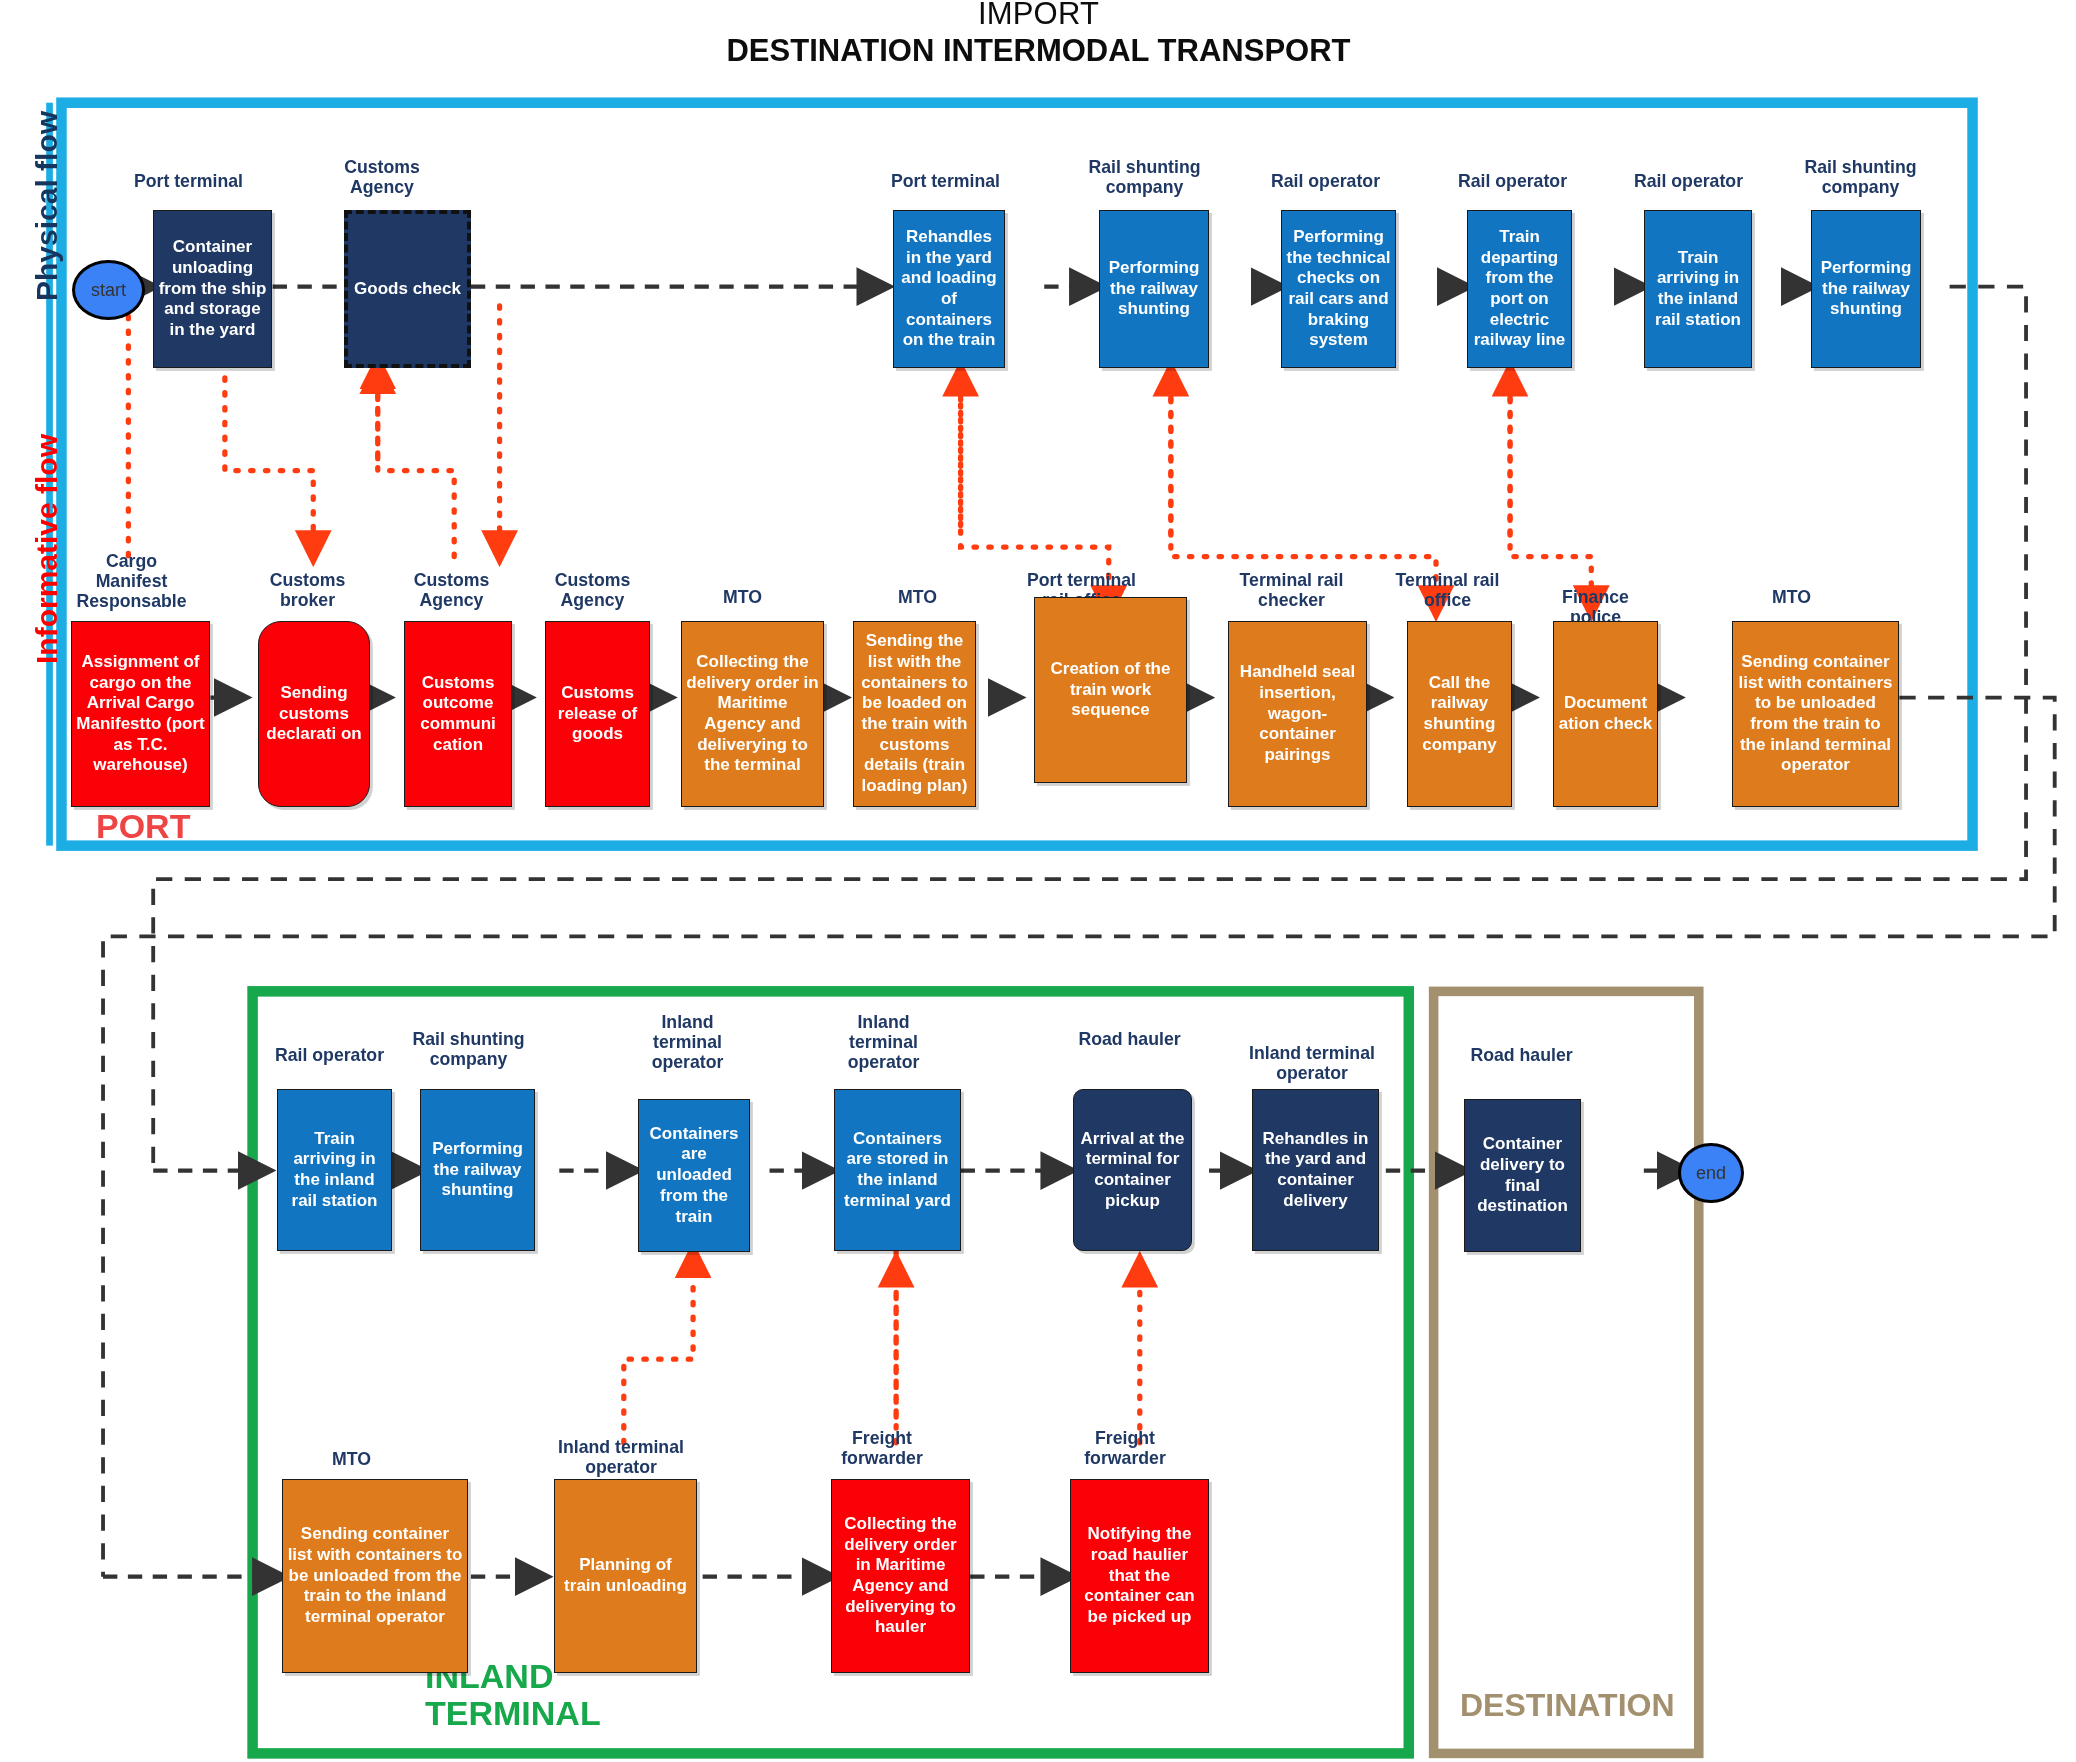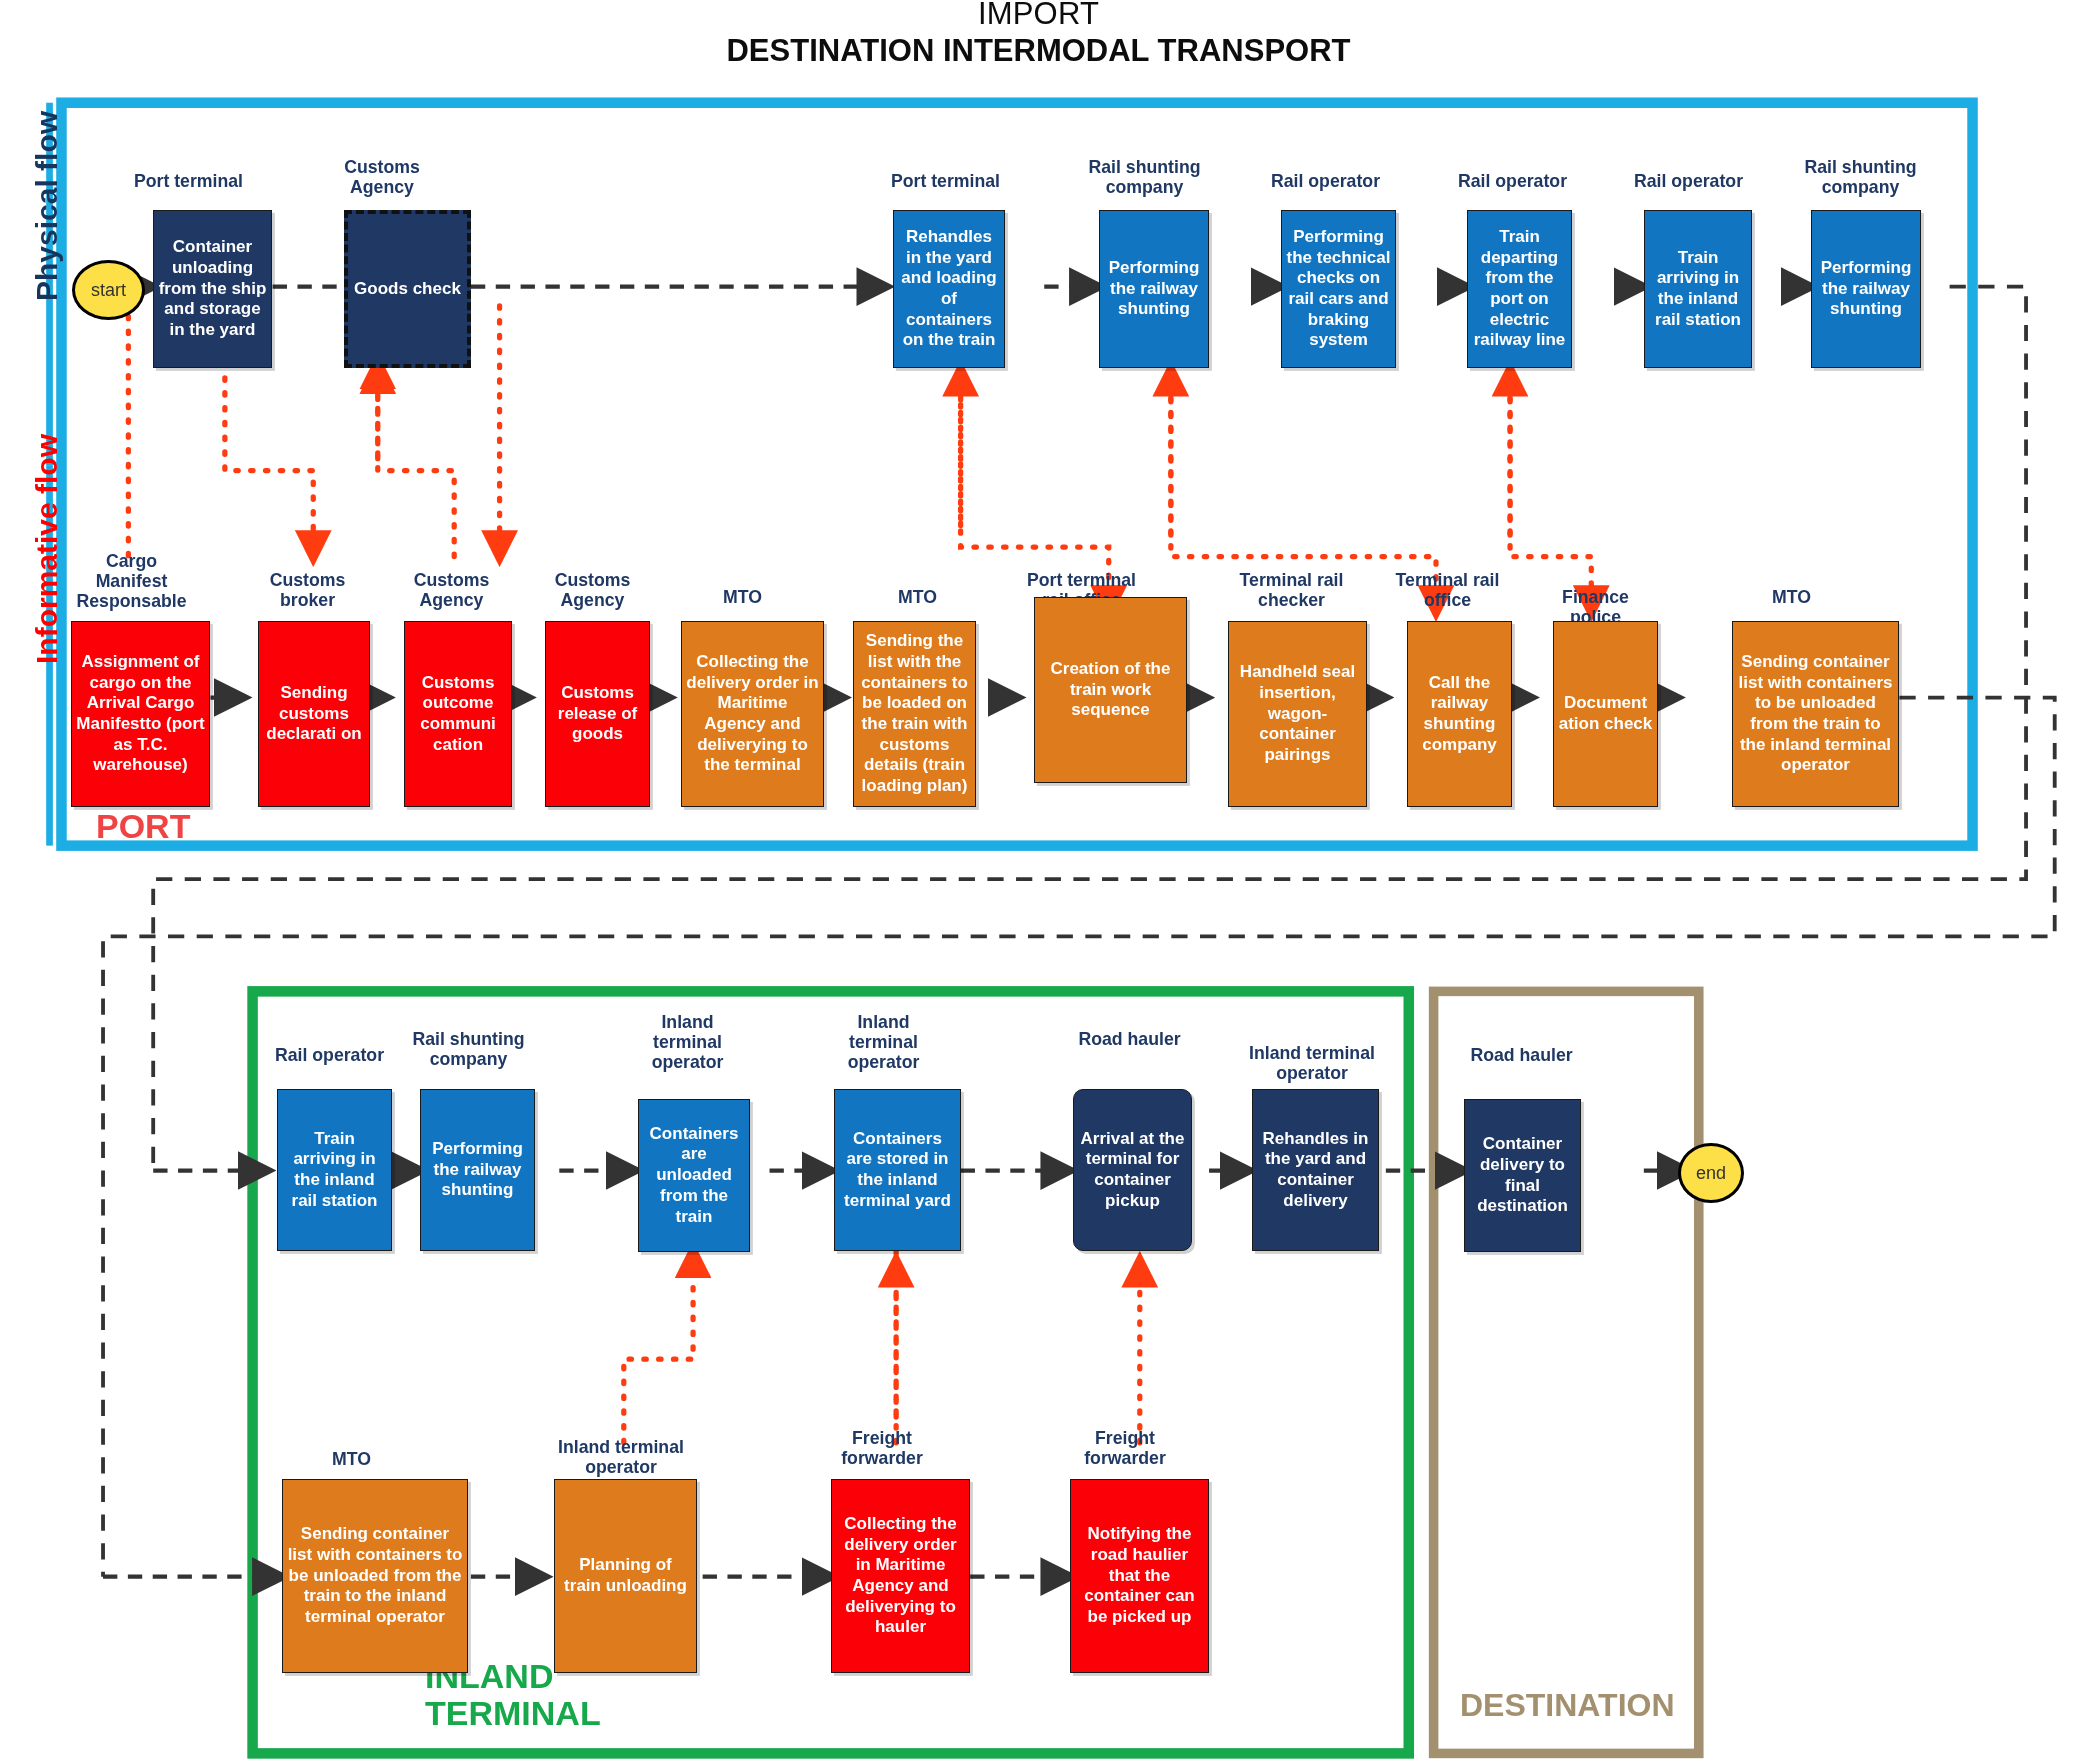--- a/index.html
+++ b/index.html
@@ -26,21 +26,21 @@
   .node{position:absolute;box-sizing:border-box;display:flex;align-items:center;
         justify-content:center;text-align:center;color:#fff;font-weight:bold;
         font-size:17px;line-height:1.22;padding:2.9px 3.8px;
         box-shadow:2.9px 2.9px 0 rgba(0,0,0,.18);border:1.4px solid #1a1a1a;}
   .n-navy{background:#1f3864;}
   .n-blue{background:#1175c2;}
   .n-red{background:#fb0007;}
   .n-orange{background:#de7c1d;}
   .n-dashborder{border:4.8px dashed #111;box-shadow:none;}
 
-  .terminal{position:absolute;border:3.3px solid #000;border-radius:50%;background:#fde047;
+  .terminal{position:absolute;border:3.3px solid #000;border-radius:50%;background:#3b82f6;
             display:flex;align-items:center;justify-content:center;color:#333;
             font-size:18px;}
 </style>
 </head>
 <body>
 
 <div id="stage">
 
   <div class="ttl ttl1" style="left:704px;top:-3.8px;width:669px;">IMPORT</div>
   <div class="ttl ttl2" style="left:704px;top:33px;width:669px;">DESTINATION INTERMODAL TRANSPORT</div>
@@ -177,21 +177,21 @@
   <div class="node n-blue" style="left:1644px;top:210px;width:108px;height:158px;">Train arriving in the inland rail station</div>
 
   <div class="actor" style="left:1801px;top:158px;width:119px;">Rail shunting company</div>
   <div class="node n-blue" style="left:1811px;top:210px;width:110px;height:158px;">Performing the railway shunting</div>
 
   <div class="actor" style="left:72px;top:552px;width:119px;">Cargo Manifest Responsable</div>
   <div class="node n-red" style="left:71px;top:621px;width:139px;height:186px;">Assignment of cargo on the Arrival Cargo Manifestto (port as T.C. warehouse)</div>
 
   <div class="actor" style="left:248px;top:571px;width:119px;">Customs broker</div>
 
-  <div class="node n-red" style="left:258px;top:621px;width:112px;height:186px;">Sending customs declarati on</div>
+  <div class="node n-red" style="left:258px;top:621px;width:112px;height:186px;border-radius:23px;">Sending customs declarati on</div>
 
   <div class="actor" style="left:392px;top:571px;width:119px;">Customs Agency</div>
   <div class="node n-red" style="left:404px;top:621px;width:108px;height:186px;">Customs outcome communi cation</div>
 
   <div class="actor" style="left:533px;top:571px;width:119px;">Customs Agency</div>
   <div class="node n-red" style="left:545px;top:621px;width:105px;height:186px;">Customs release of goods</div>
 
   <div class="actor" style="left:683px;top:588px;width:119px;">MTO</div>
   <div class="node n-orange" style="left:681px;top:621px;width:143px;height:186px;">Collecting the delivery order in Maritime Agency and deliverying to the terminal</div>
 

